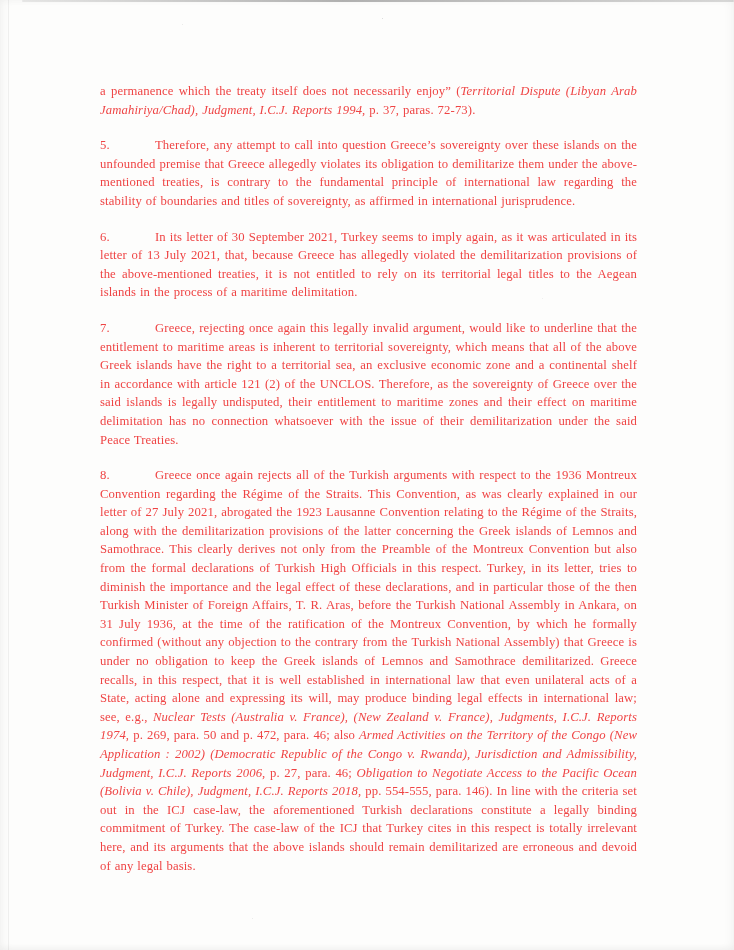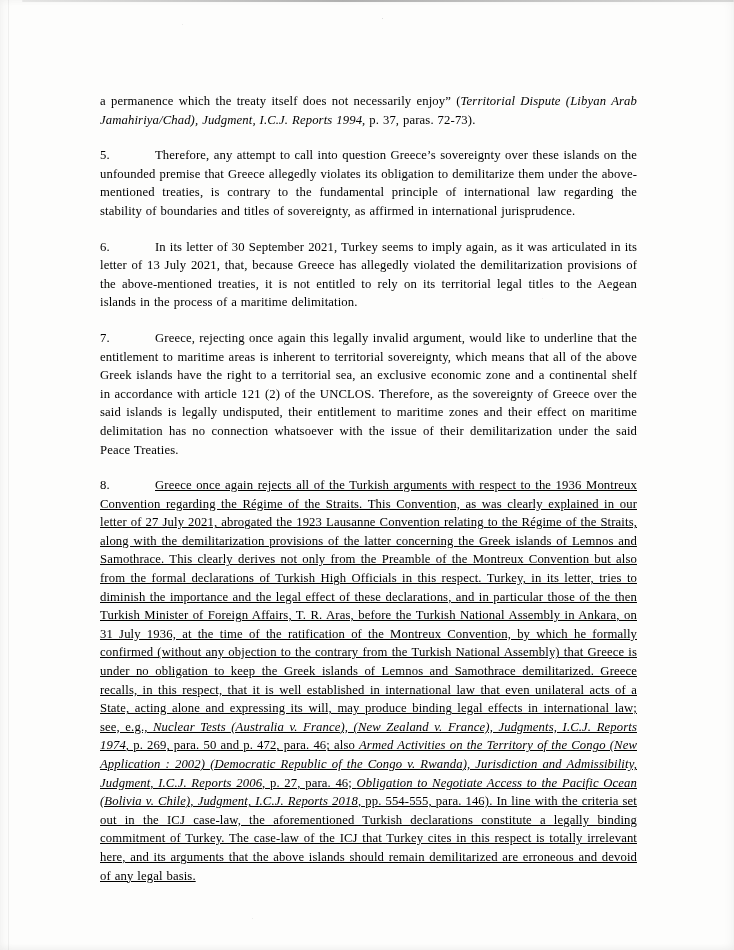--- a/index.html
+++ b/index.html
@@ -49,35 +49,34 @@
     background: rgba(80,80,80,0.18);
     box-shadow: -200px 6px 0 rgba(80,80,80,0.10),
                 160px 280px 0 rgba(80,80,80,0.08),
                 -130px 900px 0 rgba(80,80,80,0.10),
                 250px 520px 0 rgba(80,80,80,0.07),
                 -255px 420px 0 rgba(80,80,80,0.08);
   }
   .doc-body {
     position: absolute;
     left: 100px;
-    top: 92px;
+    top: 82px;
     width: 537px;
-    color: #000000;
+    color: #ef4444;
     font-size: 12.7px;
     line-height: 18.6px;
     letter-spacing: 0.12px;
     word-spacing: 0.6px;
   }
   .doc-body p.para {
     margin: 0 0 17px 0;
     text-align: justify;
   }
   .doc-body p.para:last-child {
     margin-bottom: 8px;
-    text-decoration: underline;
   }
   .pnum {
     display: inline-block;
     width: 55px;
     text-align: left;
   }
   em {
     font-style: italic;
   }
 </style>

